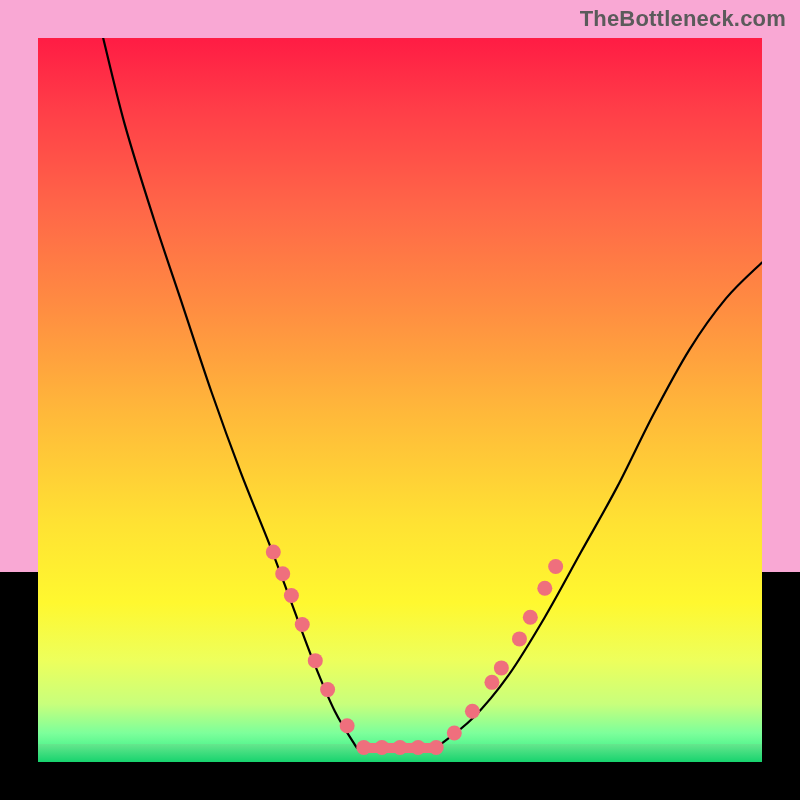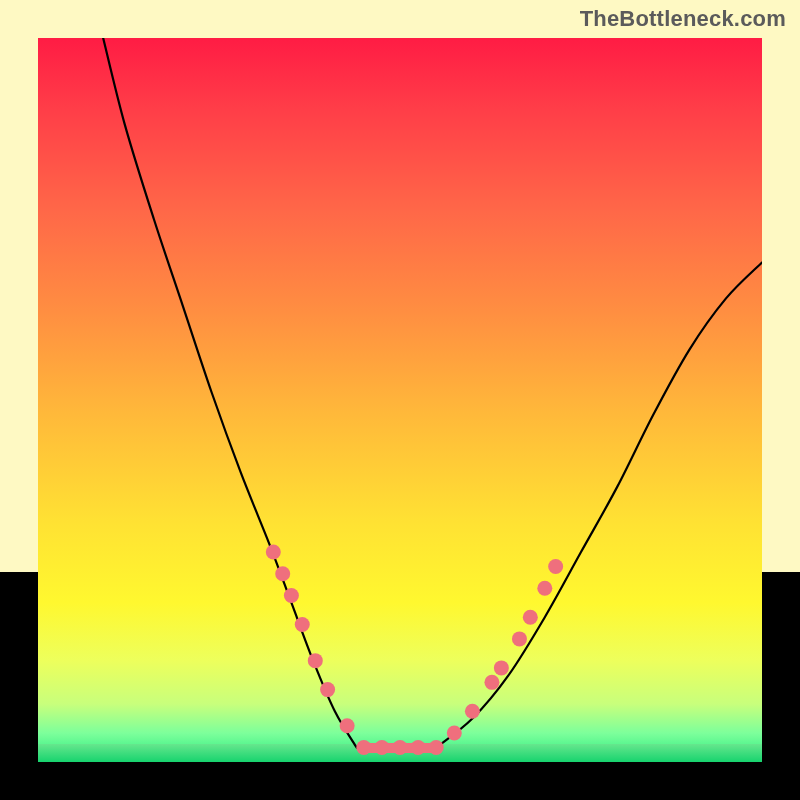--- a/index.html
+++ b/index.html
@@ -10,21 +10,21 @@
     background: #000;
     overflow: hidden;
     font-family: Arial, Helvetica, sans-serif;
   }
   .frame {
     position: absolute;
     left: 0;
     top: 0;
     width: 800px;
     height: 572px;
-    background: #fef9c3;
+    background: #f9a8d4;
   }
   .plot {
     position: absolute;
     left: 38px;
     top: 38px;
     width: 724px;
     height: 724px;
     background: linear-gradient(
       to bottom,
       #ff1c44 0%,

